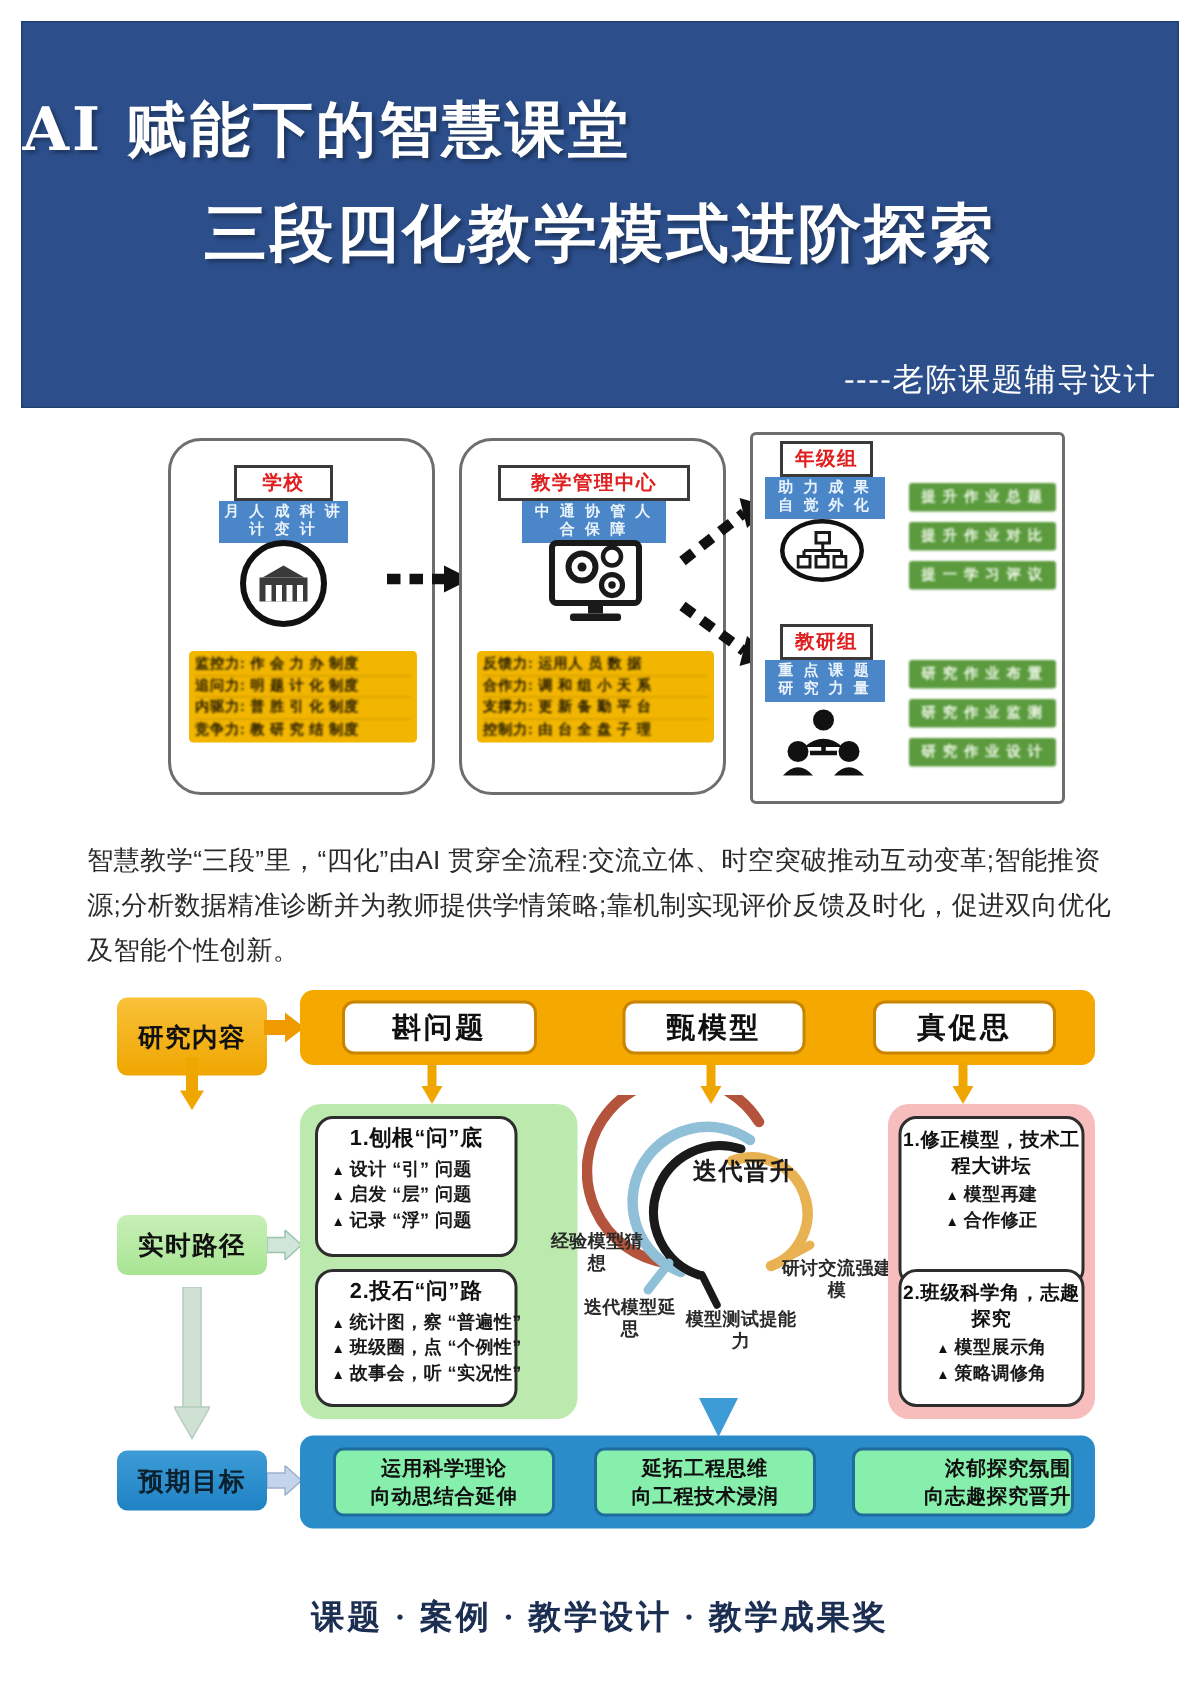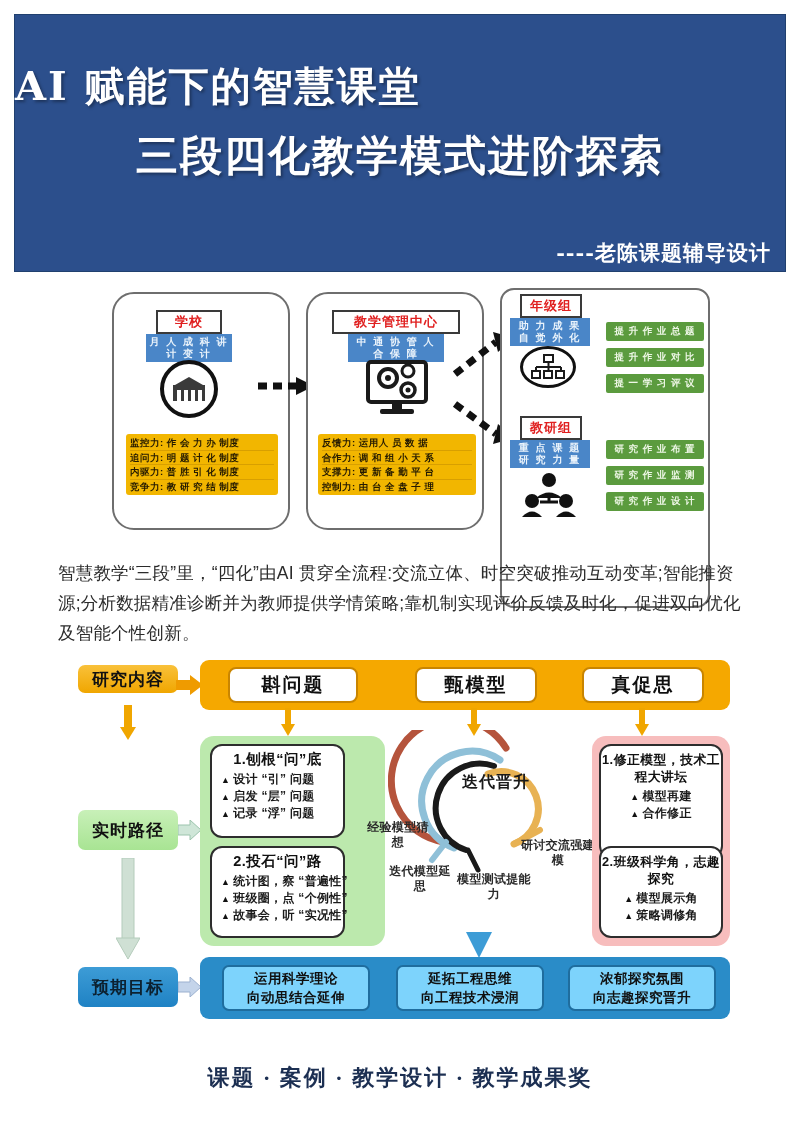--- a/index.html
+++ b/index.html
@@ -34,40 +34,40 @@
     font-family: "DejaVu Serif", "Liberation Serif", serif;
     font-weight: bold;
     font-size: 42px;
     letter-spacing: 2px;
     text-shadow: 2px 2px 3px rgba(0,0,0,.35);
   }
   .banner-credit {
     position: absolute; right: 14px; bottom: 4px;
     color: #ffffff;
     font-family: "DejaVu Serif", "Liberation Serif", serif;
-    font-weight: bold;
+    font-weight: normal;
     font-size: 21px;
     letter-spacing: 1px;
   }
 
   
   .top-diagram {
     position: absolute; left: 110px; top: 288px;
     width: 600px; height: 250px;
   }
   .tcard {
     position: absolute;
     border: 2px solid #6e6e6e;
     border-radius: 22px;
     background: #ffffff;
   }
   .tcard.school  { left: 2px;   top: 4px;   width: 178px; height: 238px; }
   .tcard.center  { left: 196px; top: 4px;   width: 178px; height: 238px; }
-  .tcard.groups  { left: 390px; top: 0px;   width: 210px; height: 320px;
-                   border-radius: 14px; }
+  .tcard.groups  { left: 390px; top: 0px;   width: 210px; height: 248px;
+                   border-radius: 4px; }
 
   .redlabel {
     position: absolute;
     border: 2px solid #3a3a3a;
     background: #fff;
     color: #e02020;
     font-weight: bold;
     text-align: center;
     font-size: 13px;
     letter-spacing: 1px;
@@ -139,21 +139,21 @@
   .rowlabel {
     position: absolute;
     border-radius: 7px;
     text-align: center;
     font-weight: bold;
     font-size: 17px;
     letter-spacing: 1px;
     display: flex; align-items: center; justify-content: center;
     color: #111;
   }
-  .rowlabel.content { left: 78px; top: 5px; width: 100px; height: 28px;
+  .rowlabel.content { left: 78px; top: 5px; width: 100px; height: 52px;
       background: linear-gradient(#f9c13a,#f0a600); text-align: center; }
   .rowlabel.path    { left: 78px; top: 150px; width: 100px; height: 40px;
       background: linear-gradient(#c8f0b8,#a8e493); }
   .rowlabel.goal    { left: 78px; top: 307px; width: 100px; height: 40px;
       background: linear-gradient(#3d9cd6,#1f82c4); color:#0c2130; }
 
   .orangebar {
     position: absolute; left: 200px; top: 0px; width: 530px; height: 50px;
     background: #f5a800; border-radius: 9px;
   }
@@ -166,28 +166,28 @@
   .orangebar .chip:nth-of-type(1) { left: 28px;  width: 130px; }
   .orangebar .chip:nth-of-type(2) { left: 215px; width: 122px; }
   .orangebar .chip:nth-of-type(3) { left: 382px; width: 122px; }
 
   .bluebar {
     position: absolute; left: 200px; top: 297px; width: 530px; height: 62px;
     background: #2a8cc8; border-radius: 9px;
   }
   .bluebar .chip {
     position: absolute; top: 8px; height: 46px;
-    background: #7dd3fc; border: 2px solid #1f6d9e; border-radius: 7px;
+    background: #86efac; border: 2px solid #1f6d9e; border-radius: 7px;
     display: flex; flex-direction: column; align-items: center; justify-content: center;
     font-weight: bold; font-size: 13.5px; line-height: 19px; color: #101010;
     letter-spacing: .5px;
   }
   .bluebar .chip:nth-of-type(1) { left: 22px;  width: 148px; }
   .bluebar .chip:nth-of-type(2) { left: 196px; width: 148px; }
-  .bluebar .chip:nth-of-type(3) { left: 368px; width: 148px; }
+  .bluebar .chip:nth-of-type(3) { left: 368px; width: 148px; align-items: flex-end; }
 
   .panel { position: absolute; border-radius: 14px; }
   .panel.green { left: 200px; top: 76px; width: 185px; height: 210px;
       background: #bce9ad; }
   .panel.pink  { left: 592px; top: 76px; width: 138px; height: 210px;
       background: #f7bdbd; }
   .innerbox {
     position: absolute; background: #fff; border: 2px solid #2d2d2d;
     border-radius: 12px;
   }

